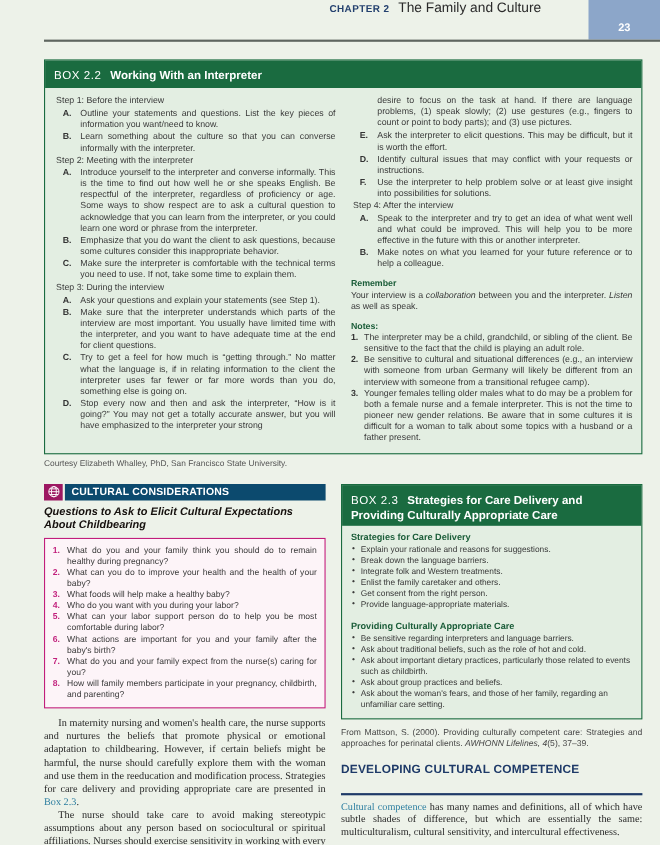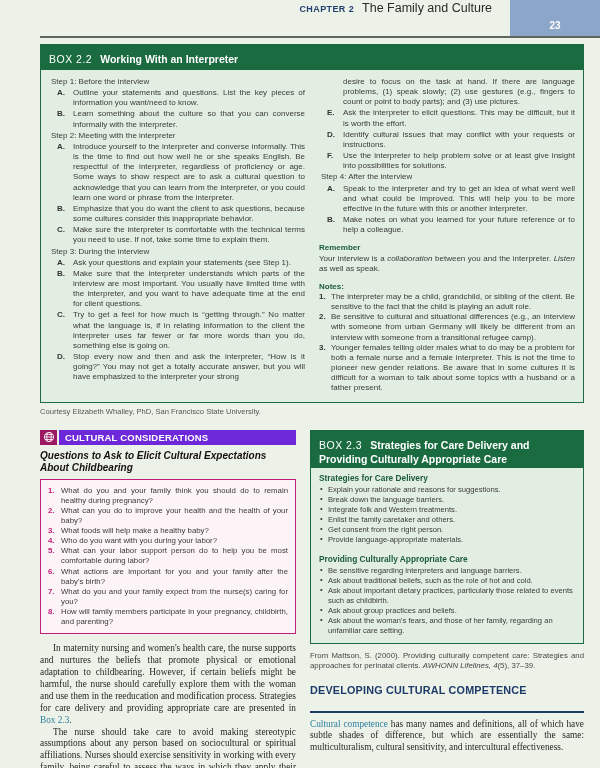--- a/index.html
+++ b/index.html
@@ -10,31 +10,31 @@
     color:#2f2f2f;
     overflow:hidden;
   }
   .page { position:relative; width:600px; height:768px; padding:0 16px 0 40px; }
 
   
   .pagehead { position:relative; height:38px; }
   .headtext { position:absolute; right:92px; bottom:22px; white-space:nowrap; }
   .chap { font-size:9px; font-weight:bold; color:#23406e; letter-spacing:.4px; margin-right:8px; }
   .chaptitle { font-size:12.5px; color:#2a2a2a; }
-  .pagenum { position:absolute; top:0; right:-16px; width:90px; height:36px;
+  .pagenum { position:absolute; top:0; right:-16px; width:65px; height:36px;
              background:#8ca6c9; display:flex; align-items:flex-end; justify-content:center; }
   .pagenum span { color:#fff; font-weight:bold; font-size:10px; padding-bottom:5px; }
   .headrule { position:absolute; left:0; right:-16px; top:36px; height:2px; background:#5f6660; }
 
   
   .gbox { border:1.5px solid #1a6b40; background:#e3eee2; }
   .gbox-head { background:#1a6b40; color:#fff; padding:4px 8px 3px; }
   .gbox-label { font-size:10.5px; letter-spacing:.5px; margin-right:8px; }
   .gbox-title { font-size:10.5px; font-weight:bold; }
-  .box22 { margin-top:6px; }
+  .box22 { margin-top:16px; }
   .box22-body { display:flex; gap:14px; padding:6px 8px 8px; }
   .b22col { flex:1; font-size:8px; line-height:1.27; color:#3a3a3a; text-align:justify; }
 
   .bitem { position:relative; padding-left:24px; margin-top:1px; }
   .bitem .pfx { position:absolute; left:8px; top:0; font-weight:bold; color:#333; }
   .bitem.step { padding-left:2px; }
 
   .b22subhead { font-weight:bold; color:#1a5c38; font-size:8px; margin-top:8px; }
   .note-para { font-size:8px; line-height:1.27; text-align:justify; }
   .note-item { position:relative; padding-left:12px; text-align:justify; }
@@ -43,21 +43,21 @@
   .courtesy { font-size:7.6px; color:#555; margin-top:4px; }
 
   
   .cols { display:flex; gap:14px; margin-top:14px; }
   .lcol { width:256px; flex:none; }
   .rcol { flex:1; }
 
   
   .cc-bar { display:flex; height:15px; }
   .cc-icon { width:17px; background:#9c1862; display:flex; align-items:center; justify-content:center; margin-right:2px; }
-  .cc-title { flex:1; background:#6d28d9; color:#fff; font-weight:bold; font-size:9.5px;
+  .cc-title { flex:1; background:#0c4a6e; color:#fff; font-weight:bold; font-size:9.5px;
               display:flex; align-items:center; padding-left:6px; letter-spacing:.2px; }
   .cc-sub { font-weight:bold; font-style:italic; font-size:10px; color:#15100d; margin:5px 0 4px; line-height:1.25; }
   .cc-box { border:1.5px solid #c11e7b; background:#fdf4f8; padding:6px 7px; }
   .q-item { position:relative; padding-left:13px; font-size:7.8px; line-height:1.3; color:#3a3a3a; text-align:justify; }
   .q-item .pfx { position:absolute; left:0; font-weight:bold; color:#c11e7b; }
 
   
   .serif-para { font-family:"Liberation Serif", serif; font-size:9.3px; line-height:1.28;
                 text-align:justify; color:#272727; text-indent:13px; }
   .lcol .serif-para:first-of-type { margin-top:9px; }

